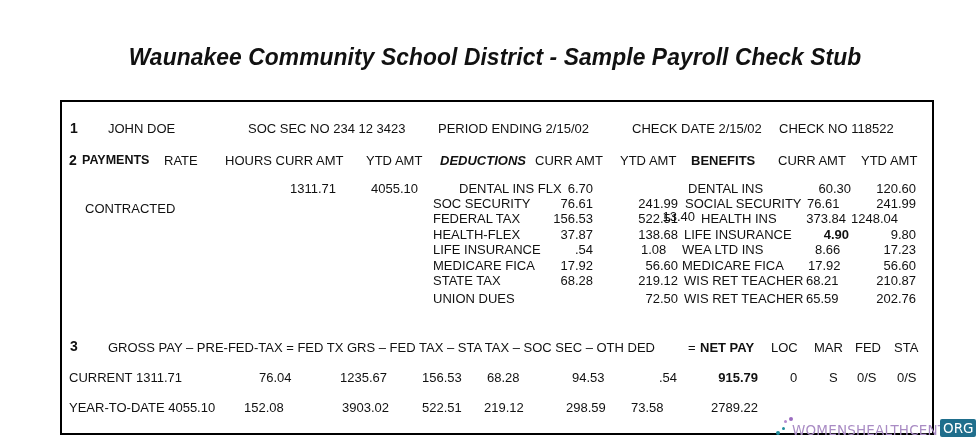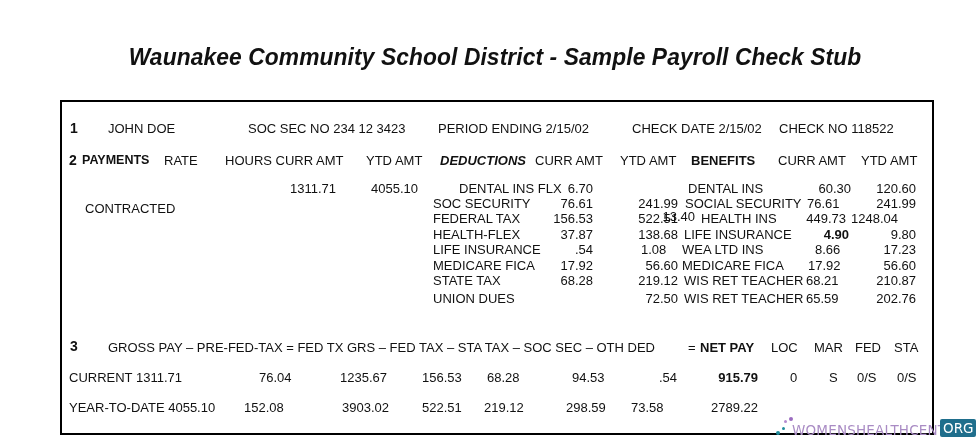--- a/index.html
+++ b/index.html
@@ -85,21 +85,21 @@
 
 <div class="t" style="left:688px;top:181px;">DENTAL INS</div>
 <div class="t r" style="left:780px;width:71px;top:181px;">60.30</div>
 <div class="t r" style="left:850px;width:66px;top:181px;">120.60</div>
 
 <div class="t" style="left:685px;top:196px;">SOCIAL SECURITY</div>
 <div class="t" style="left:807px;top:196px;">76.61</div>
 <div class="t r" style="left:850px;width:66px;top:196px;">241.99</div>
 
 <div class="t" style="left:689px;top:211px;margin-left:12px;">HEALTH INS</div>
-<div class="t r" style="left:780px;width:66px;top:211px;">449.73</div>
+<div class="t r" style="left:780px;width:66px;top:211px;">373.84</div>
 <div class="t r" style="left:832px;width:66px;top:211px;">1248.04</div>
 
 <div class="t" style="left:684px;top:227px;">LIFE INSURANCE</div>
 <div class="t r" style="left:780px;width:69px;top:227px;font-weight:bold;">4.90</div>
 <div class="t r" style="left:850px;width:66px;top:227px;">9.80</div>
 
 <div class="t" style="left:682px;top:242px;">WEA LTD INS</div>
 <div class="t" style="left:815px;top:242px;">8.66</div>
 <div class="t r" style="left:850px;width:66px;top:242px;">17.23</div>
 

